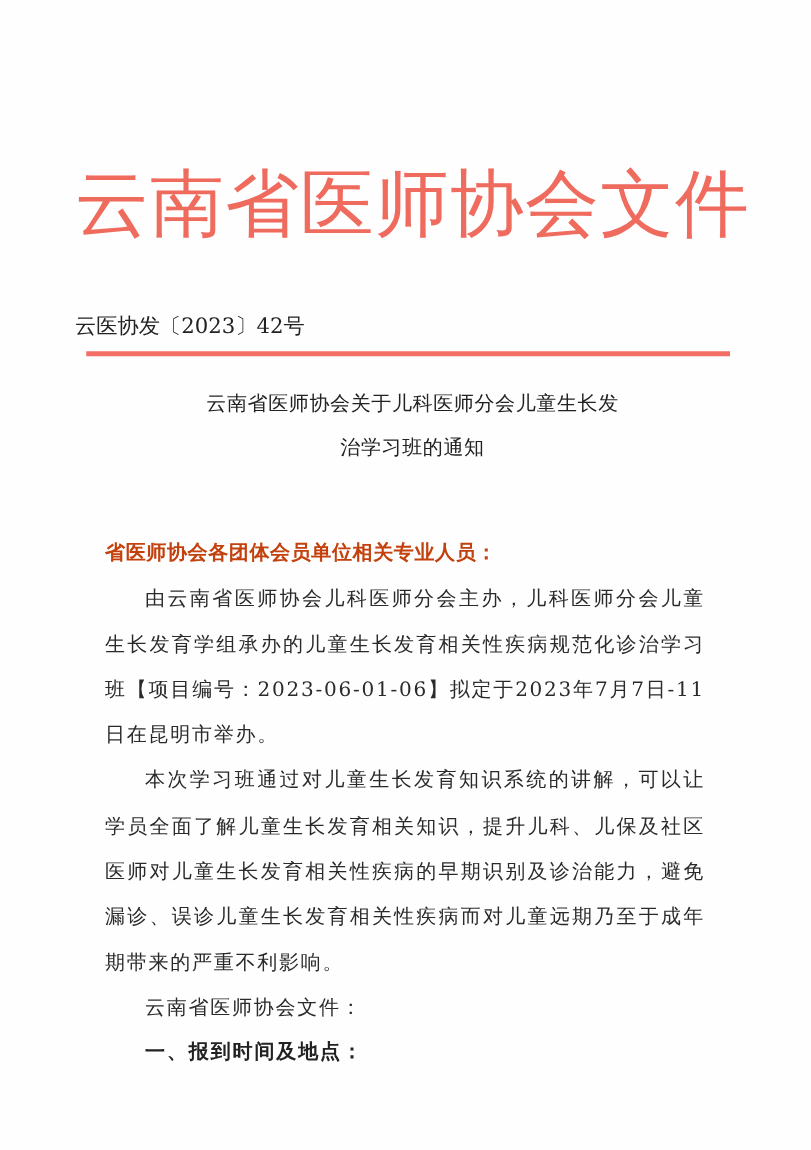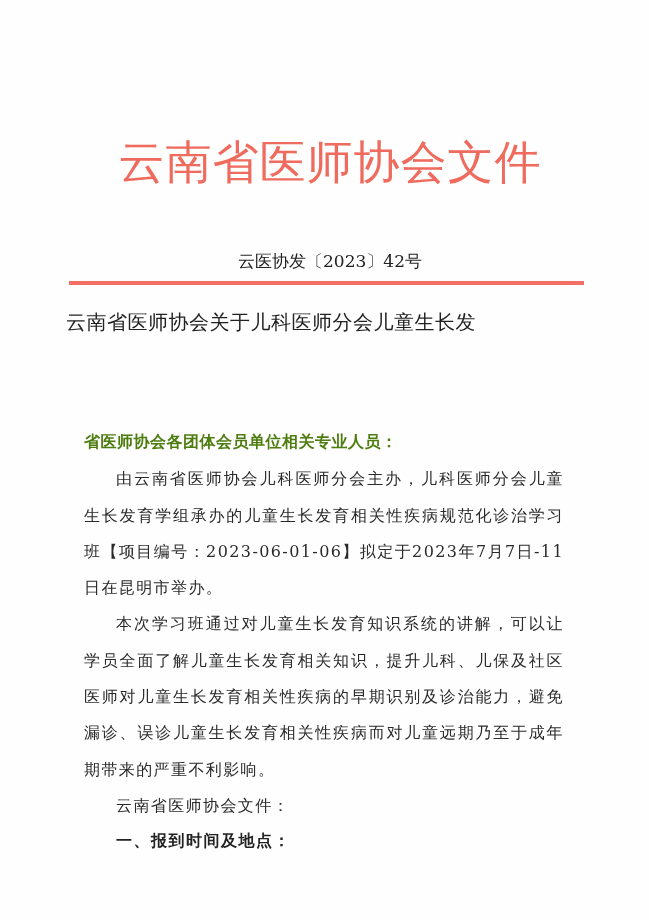--- a/index.html
+++ b/index.html
@@ -9,72 +9,74 @@
     position: relative;
     overflow: hidden;
     font-family: "DejaVu Serif", "Liberation Serif", serif;
     color: #1e1e1e;
   }
   .masthead {
     position: absolute;
     left: 60px; top: 128px; width: 540px;
     text-align: center;
     font-family: "Liberation Serif", "DejaVu Serif", serif;
-    font-size: 46px;
+    font-size: 59px;
     line-height: 70px;
     color: #ef6b5e;
     letter-spacing: 1px;
     white-space: nowrap;
   }
   .doc-number {
     position: absolute;
     left: 60px; top: 249px; width: 540px;
-    text-align: center;
+    text-align: left;
     font-size: 17px;
     line-height: 24px;
     color: #222;
   }
   .red-rule {
     position: absolute;
     left: 69px; top: 281px; width: 515px; height: 4px;
     background: #f36f66;
   }
   .doc-title {
     position: absolute;
     left: 66px; top: 305px; width: 528px;
+    text-align: center;
     font-family: "DejaVu Sans", "Liberation Sans", sans-serif;
-    font-size: 20px;
+    font-size: 16px;
     line-height: 35px;
     color: #222;
     letter-spacing: 0.5px;
   }
   .doc-title div { white-space: nowrap; }
   .body {
     position: absolute;
     left: 84px; top: 425px; width: 480px;
     font-size: 16px;
     line-height: 36.3px;
     color: #2a2a2a;
   }
   .body p { margin: 0; text-align: justify; text-justify: inter-character; }
-  .addressee { font-family: Liberation Mono, monospace; font-weight: bold; letter-spacing: 0.5px; color: #4d7c0f; }
+  .addressee { font-family: Liberation Sans, sans-serif; font-weight: bold; letter-spacing: 0.5px; color: #c2410c; }
   .indent { text-indent: 32px; letter-spacing: 1.4px; }
   .section-heading { font-family: Liberation Mono, monospace; font-weight: bold; text-indent: 32px; letter-spacing: 1.5px; color: #222; }
 </style>
 </head>
 <body>
 
 <div class="masthead">云南省医师协会文件</div>
 
 <div class="doc-number">云医协发〔2023〕42号</div>
 
 <div class="red-rule"></div>
 
 <div class="doc-title">
   <div>云南省医师协会关于儿科医师分会儿童生长发</div>
+  <div>治学习班的通知</div>
 </div>
 
 <div class="body">
   <p class="addressee">省医师协会各团体会员单位相关专业人员：</p>
   <p class="indent">由云南省医师协会儿科医师分会主办，儿科医师分会儿童生长发育学组承办的儿童生长发育相关性疾病规范化诊治学习班【项目编号：2023-06-01-06】拟定于2023年7月7日-11日在昆明市举办。</p>
   <p class="indent">本次学习班通过对儿童生长发育知识系统的讲解，可以让学员全面了解儿童生长发育相关知识，提升儿科、儿保及社区医师对儿童生长发育相关性疾病的早期识别及诊治能力，避免漏诊、误诊儿童生长发育相关性疾病而对儿童远期乃至于成年期带来的严重不利影响。</p>
   <p class="indent">云南省医师协会文件：</p>
   <p class="section-heading">一、报到时间及地点：</p>
 </div>
 

